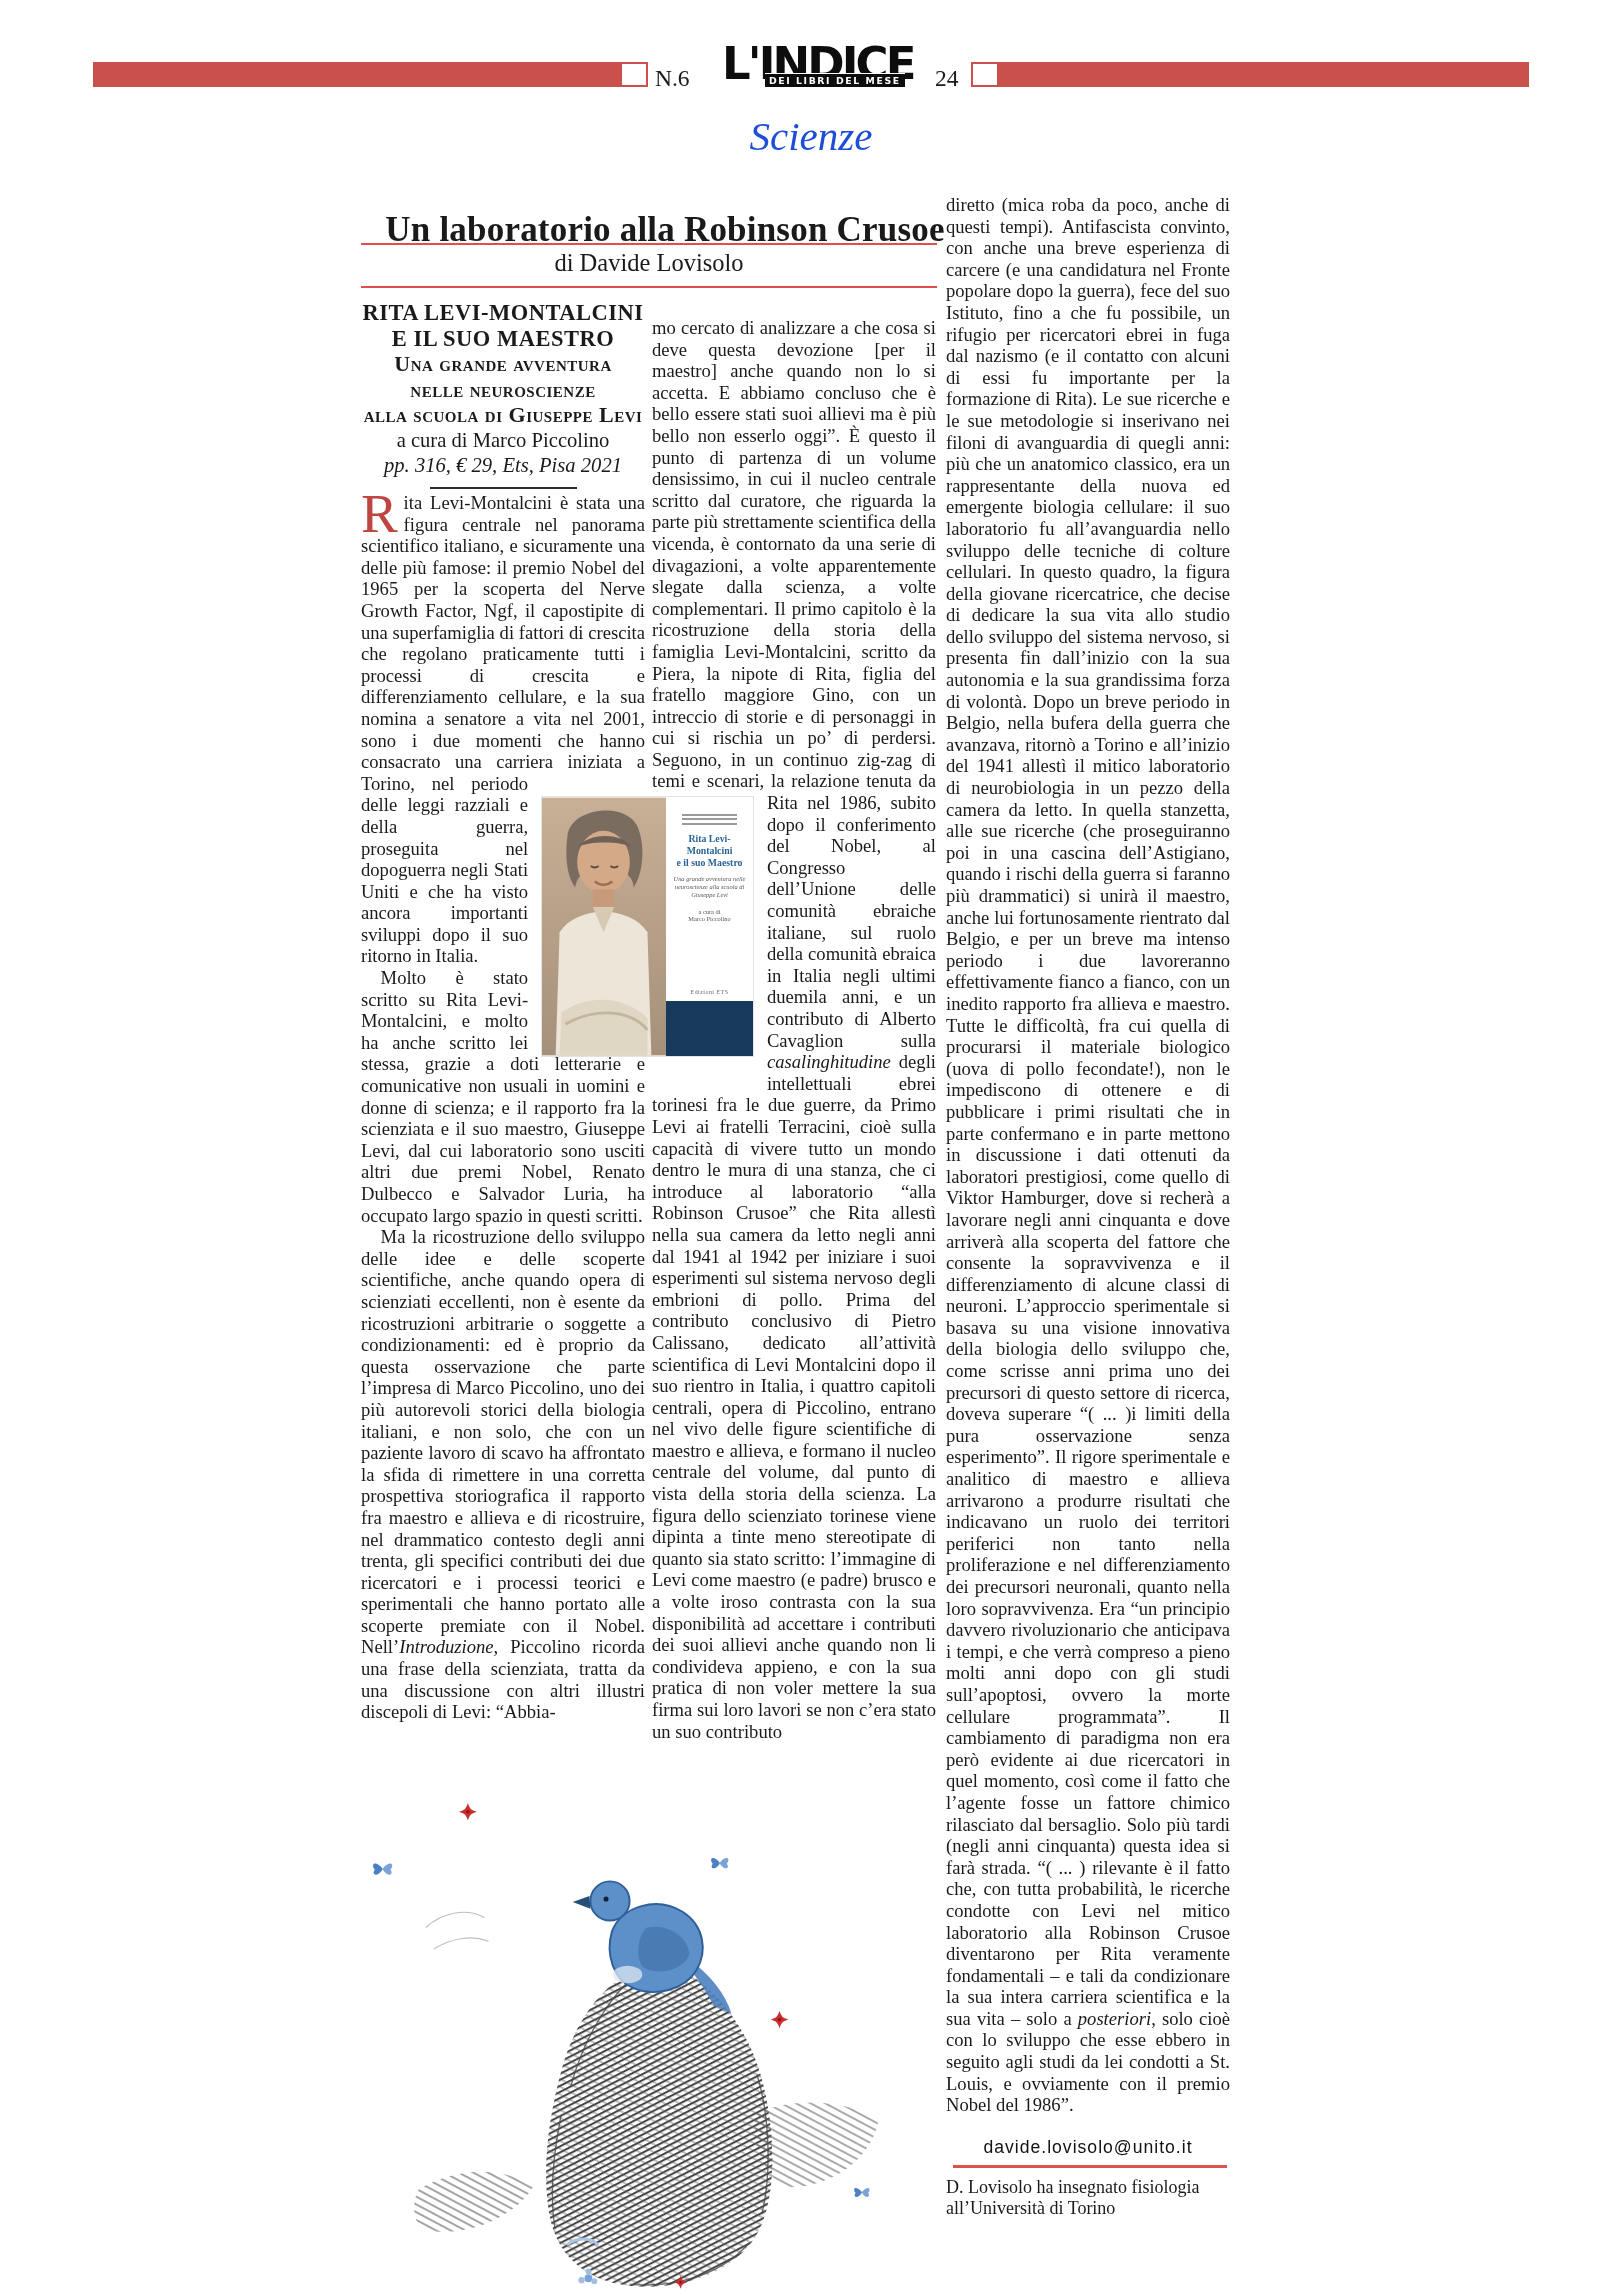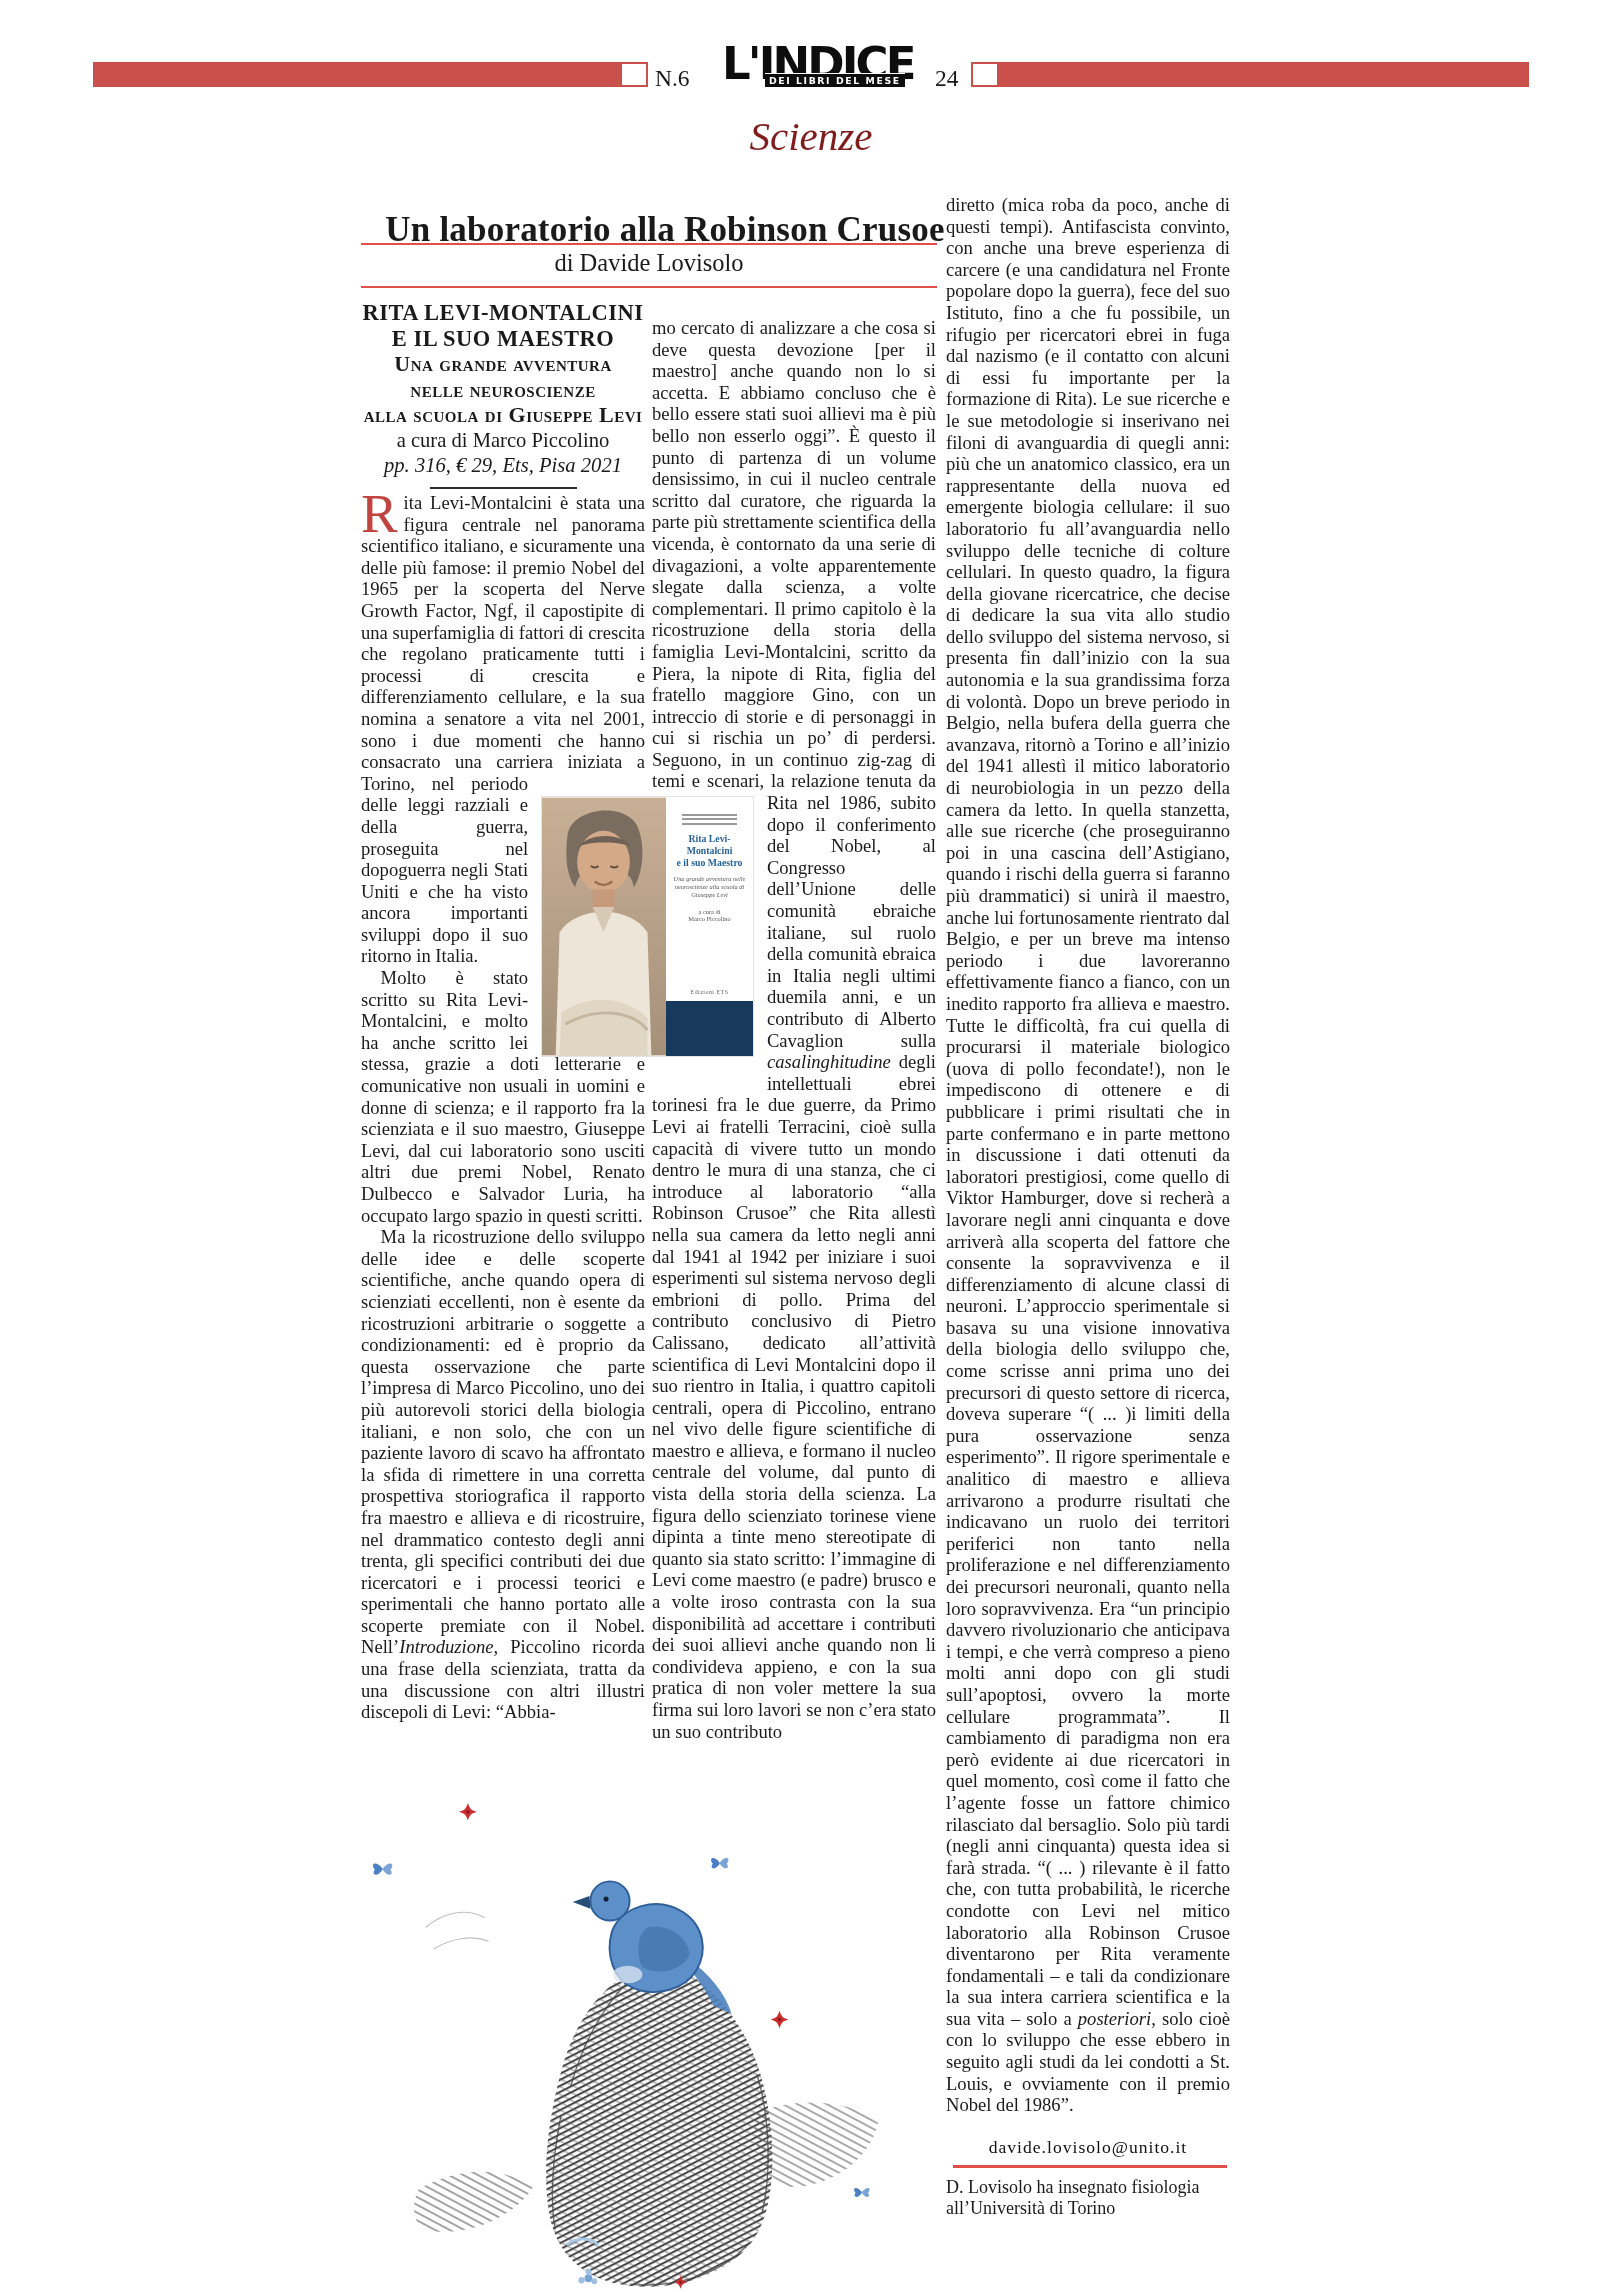--- a/index.html
+++ b/index.html
@@ -14,21 +14,21 @@
   .box-right{left:971px;}
   .issue{position:absolute;left:655px;top:65px;font-size:23.5px;}
   .pageno{position:absolute;left:935px;top:65px;font-size:23.5px;}
   .logo{position:absolute;left:722px;top:39px;width:196px;height:51px;}
   .lg-main,.lg-e{font-family:"DejaVu Sans",sans-serif;font-weight:bold;font-size:45px;line-height:49px;
         letter-spacing:-2.9px;color:#0d0d0d;}
   .lg-sub{position:absolute;left:43px;bottom:2.9px;background:#0d0d0d;color:#fff;
         font-family:"DejaVu Sans",sans-serif;font-size:9.3px;font-weight:bold;letter-spacing:1.6px;
         padding:1px 3.9px 1px 3.9px;border-top:1.5px solid #fff;white-space:nowrap;}
   .section{position:absolute;left:811px;top:112px;transform:translateX(-50%);
-        font-style:italic;font-size:41px;color:#7f1d1d;}
+        font-style:italic;font-size:41px;color:#1d4ed8;}
   
   .title{position:absolute;left:361px;top:194px;width:576px;text-align:center;
         font-size:35px;font-weight:bold;letter-spacing:0.2px;}
   .rule-red{position:absolute;left:361px;width:576px;height:2px;background:#e0504a;}
   .r1{top:243px;} .r2{top:286px;}
   .byline{position:absolute;left:361px;top:249px;width:576px;text-align:center;font-size:24.5px;}
   
   .bookinfo{position:absolute;left:361px;top:300px;width:284px;text-align:center;line-height:25.5px;}
   .bi-t{font-weight:bold;font-size:22.5px;letter-spacing:0.5px;}
   .bi-s{font-weight:bold;font-variant:small-caps;font-size:22px;letter-spacing:0.5px;}
@@ -51,21 +51,21 @@
   .cov-panel{position:relative;flex:1;background:#fff;text-align:center;padding-top:13.7px;
         font-family:"Liberation Serif",serif;}
   .cov-line{width:55px;height:2px;background:#9a9a9a;margin:2.9px auto;}
   .cov-title{margin-top:7.8px;color:#2a6496;font-weight:bold;font-size:9.8px;line-height:11.8px;padding:0 3.9px;}
   .cov-sub{margin-top:6.9px;font-style:italic;font-size:6.4px;line-height:7.8px;color:#555;padding:0 5.9px;}
   .cov-cura{margin-top:8.8px;font-size:6.4px;line-height:7.8px;color:#555;}
   .cov-pub{position:absolute;bottom:61px;left:0;right:0;font-size:5.9px;color:#666;letter-spacing:0.5px;}
   .cov-band{position:absolute;bottom:0;left:0;right:0;height:55px;background:#17395c;}
   
   .email{position:absolute;left:946px;top:2137px;width:284px;text-align:center;
-        font-family:Liberation Serif, serif;font-size:17.6px;letter-spacing:1px;color:#111;}
+        font-family:Liberation Sans, sans-serif;font-size:17.6px;letter-spacing:1px;color:#111;}
   .foot-rule{position:absolute;left:953px;top:2165px;width:274px;height:2.9px;background:#e0504a;}
   .credit{position:absolute;left:946px;top:2177px;width:284px;text-align:left;
         font-size:18px;line-height:20.6px;}
   .illu{position:absolute;left:365px;top:1802px;}
 </style>
 </head>
 <body>
 
 <div class="page">
 

